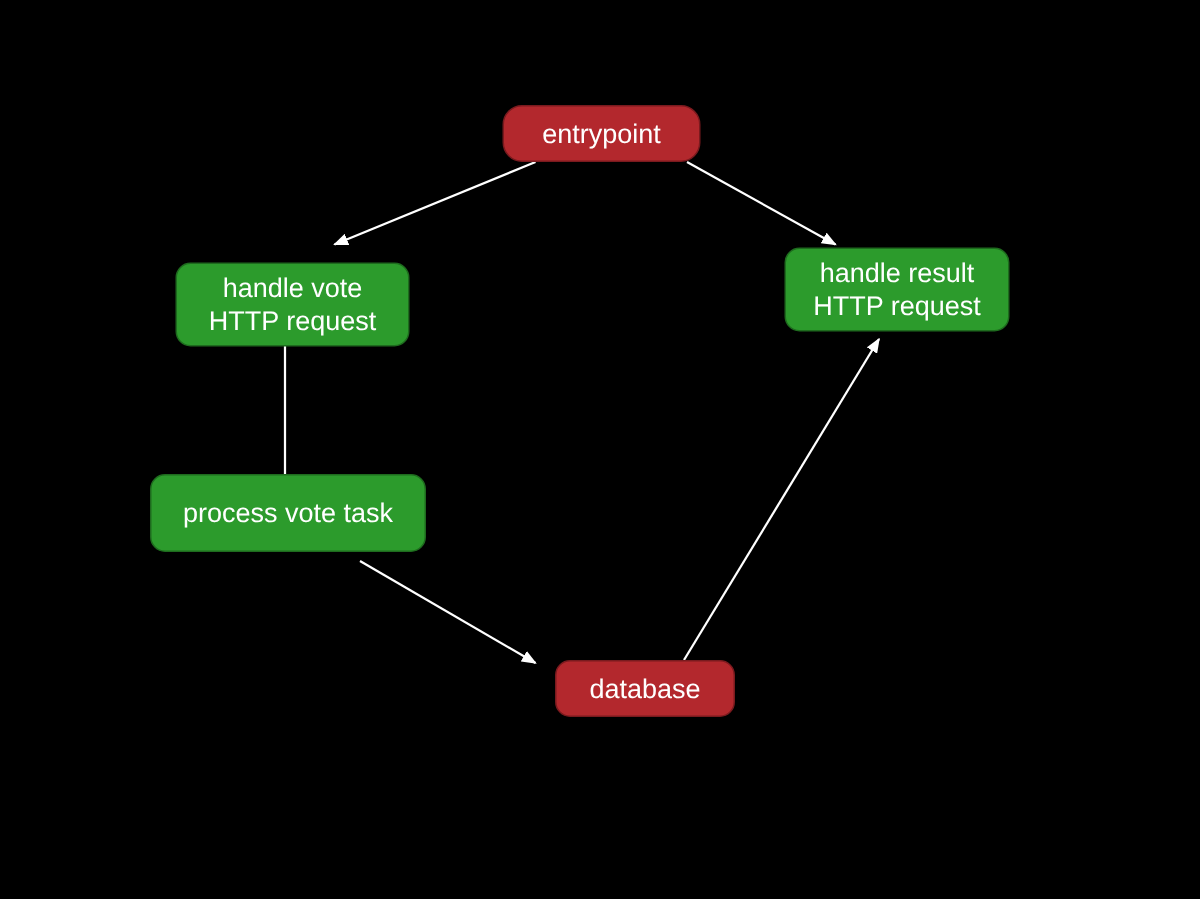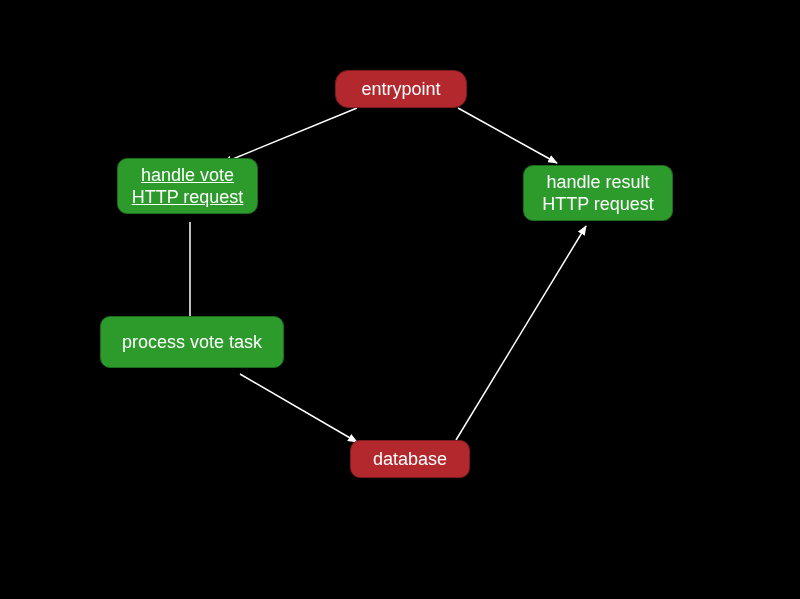--- a/index.html
+++ b/index.html
@@ -67,29 +67,29 @@
 
     <line x1="240" y1="374" x2="357" y2="442" stroke="#ffffff" stroke-width="1.5" marker-end="url(#arrowhead)"></line>
 
     <line x1="456" y1="440" x2="586" y2="226" stroke="#ffffff" stroke-width="1.5" marker-end="url(#arrowhead)"></line>
   </svg>
 
   <div class="node red" style="left:335px; top:70px; width:132px; height:38px;border-radius:13px;">
     <span>entrypoint</span>
   </div>
 
-  <div class="node green" style="left:117px; top:158px; width:141px; height:56px;text-decoration:underline;">
+  <div class="node green" style="left:117px; top:175px; width:156px; height:56px;">
     <span>handle vote<br>HTTP request</span>
   </div>
 
   <div class="node green" style="left:523px; top:165px; width:150px; height:56px;justify-content:center;">
     <span>handle result<br>HTTP request</span>
   </div>
 
   <div class="node green" style="left:100px; top:316px; width:184px; height:52px;">
     <span>process vote task</span>
   </div>
 
-  <div class="node red" style="left:350px; top:440px; width:120px; height:38px;">
+  <div class="node red" style="left:370px; top:440px; width:120px; height:38px;">
     <span>database</span>
   </div>
 
 </div>
 
 </body></html>

